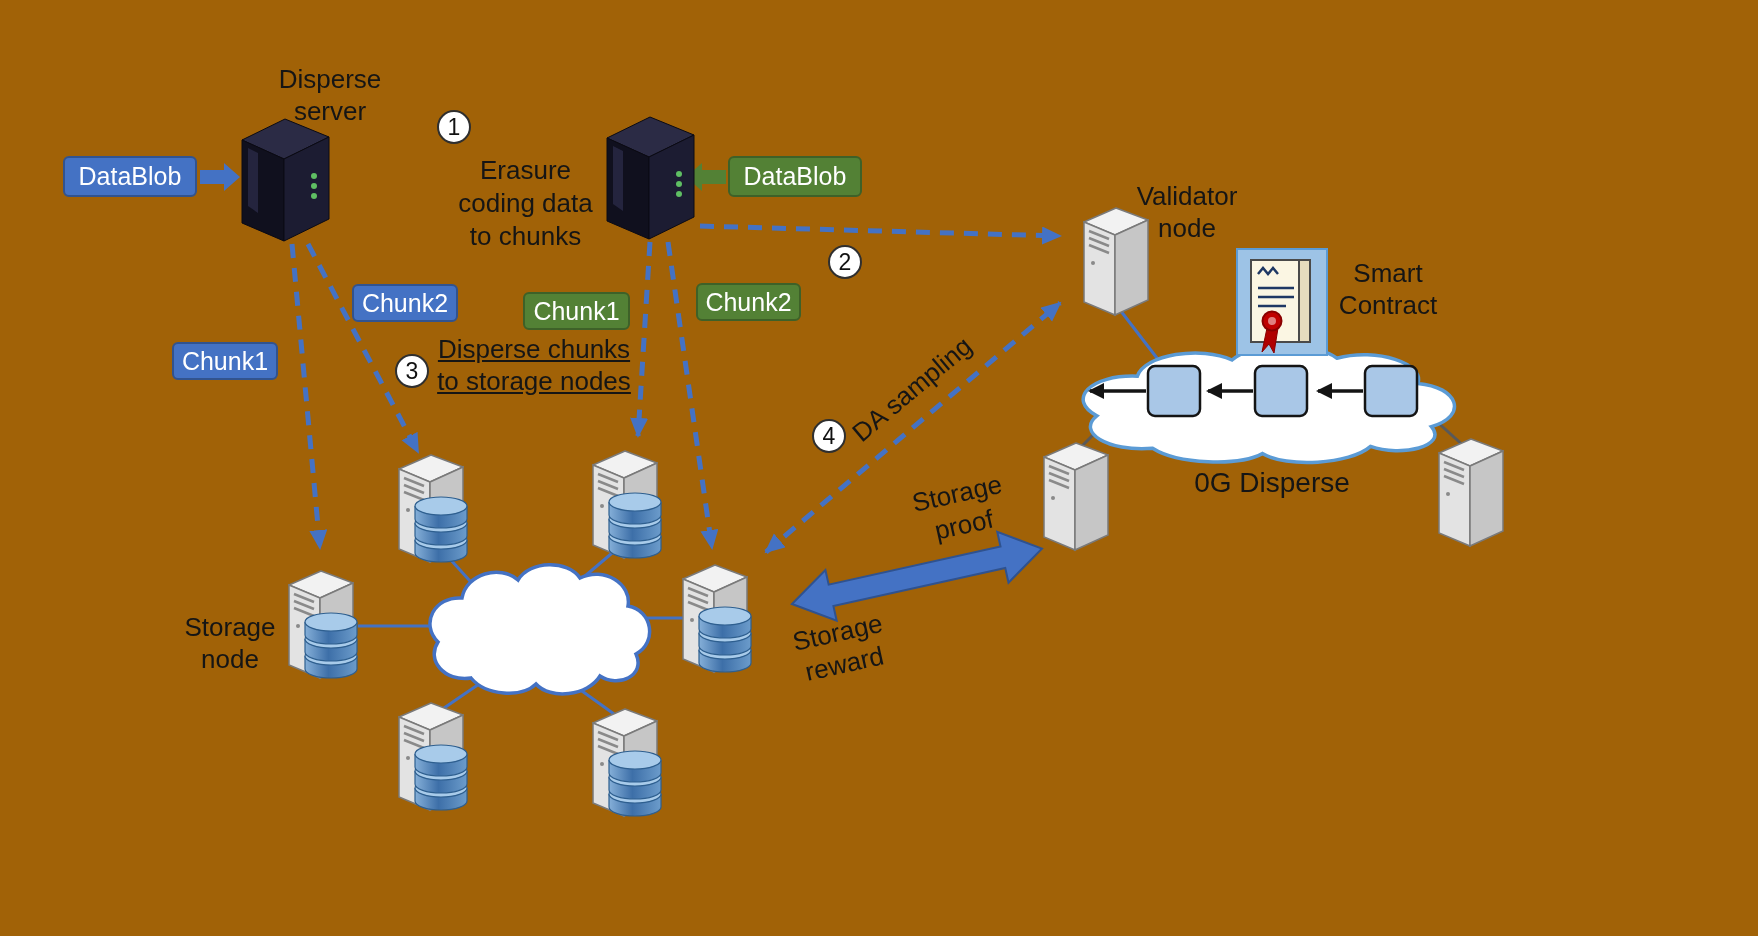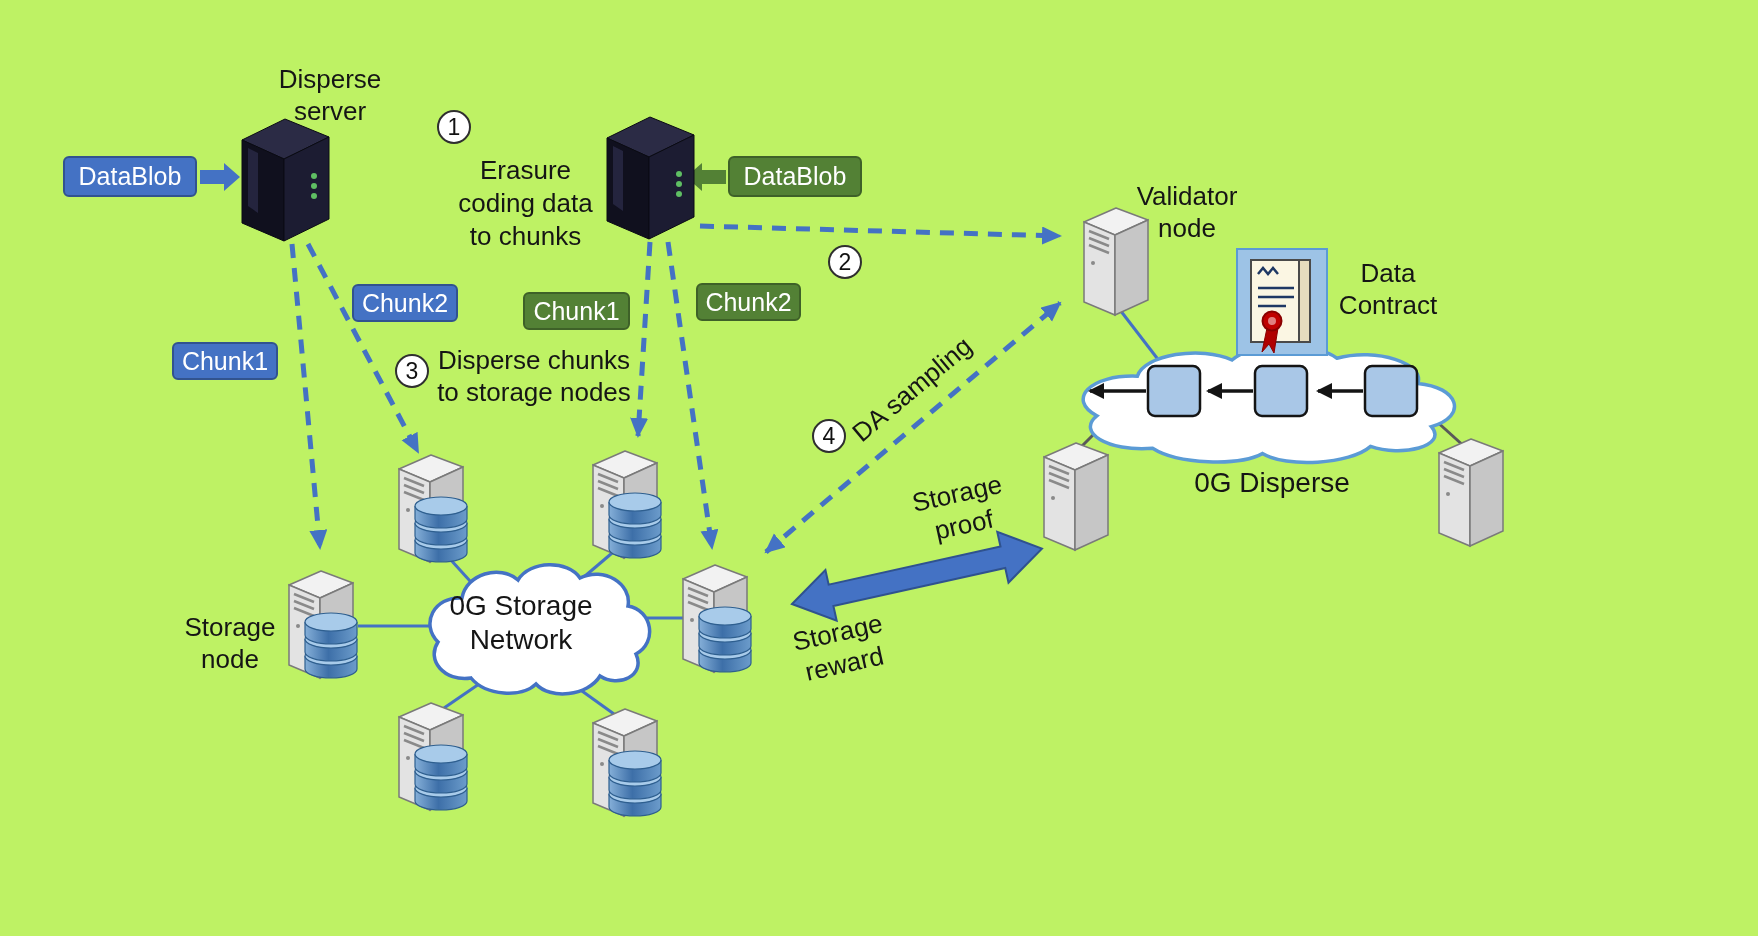--- a/index.html
+++ b/index.html
@@ -1,17 +1,17 @@
 <!DOCTYPE html>
 <html><head>
 <meta charset="utf-8">
 <style>
   html,body { margin:0; padding:0; background:#fff; }
   #canvas {
-    position:relative; width:1758px; height:936px; background:#bef264;
+    position:relative; width:1758px; height:936px; background:#a16207;
     font-family:"Liberation Sans", sans-serif; overflow:hidden;
   }
   #scene { position:absolute; left:0; top:0; }
   .lbl {
     position:absolute; color:#151515; font-size:26px; line-height:32px;
     text-align:center; white-space:pre-line;
   }
   .big { font-size:28px; line-height:34px; }
   .badge {
     position:absolute; display:flex; align-items:center; justify-content:center;
@@ -160,41 +160,39 @@
   <div class="badge green" style="left:728px; top:156px; width:134px; height:41px;">DataBlob</div>
 
   <div class="stepnum" style="left:437px; top:110px;">1</div>
   <div class="lbl" style="left:448px; top:112px; width:155px; line-height:33px;margin-top:42px;">Erasure
 coding data
 to chunks</div>
 
   <div class="stepnum" style="left:828px; top:245px;">2</div>
 
   <div class="stepnum" style="left:395px; top:354px;">3</div>
-  <div class="lbl" style="left:428px; top:344px; width:212px;">Disperse chunks
+  <div class="lbl" style="left:428px; top:333px; width:212px;text-decoration:underline;">Disperse chunks
 to storage nodes</div>
 
   <div class="stepnum" style="left:812px; top:419px;">4</div>
   <div class="lbl rot40" style="left:856px; top:420px;">DA sampling</div>
 
   <div class="badge blue" style="left:352px; top:284px; width:106px; height:38px;">Chunk2</div>
   <div class="badge green" style="left:523px; top:292px; width:107px; height:38px;">Chunk1</div>
   <div class="badge green" style="left:696px; top:283px; width:105px; height:38px;">Chunk2</div>
   <div class="badge blue" style="left:172px; top:342px; width:106px; height:38px;">Chunk1</div>
 
   <div class="lbl" style="left:1112px; top:180px; width:150px;">Validator
 node</div>
 
-  <div class="lbl" style="left:1322px; top:257px; width:132px;">Data
+  <div class="lbl" style="left:1322px; top:257px; width:132px;">Smart
 Contract</div>
 
   <div class="lbl big" style="left:1172px; top:466px; width:200px;">0G Disperse</div>
 
-  <div class="lbl big" style="left:421px; top:589px; width:200px;">0G Storage
-Network</div>
 
   <div class="lbl" style="left:175px; top:611px; width:110px;">Storage
 node</div>
 
   <div class="lbl rot12" style="left:903px; top:477px; width:115px;">Storage
 proof</div>
 
   <div class="lbl rot12" style="left:782px; top:616px; width:118px;">Storage
 reward</div>
 

